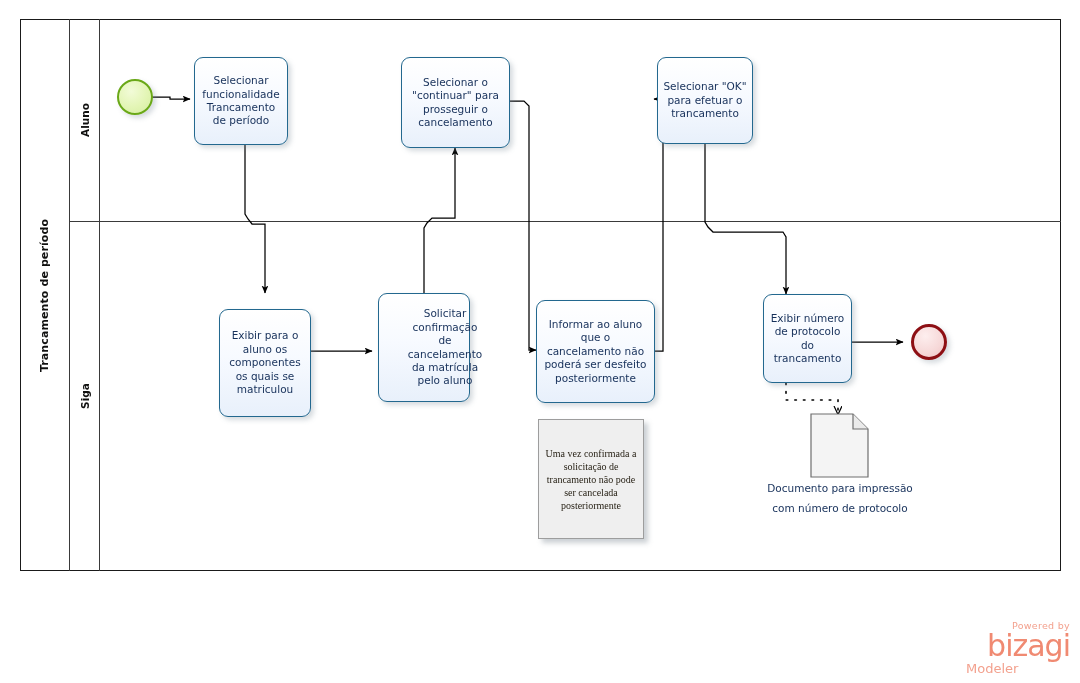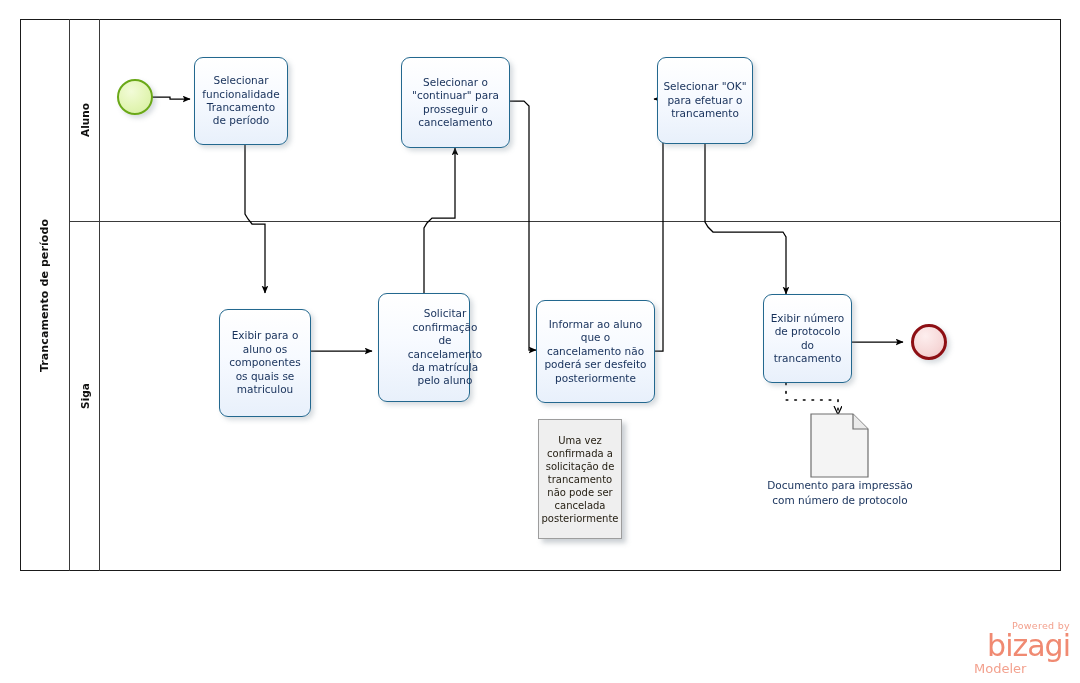--- a/index.html
+++ b/index.html
@@ -44,31 +44,31 @@
   
   .note{position:absolute;box-sizing:border-box;
         border:1px solid #9d9d9d;background:#efefef;
         box-shadow:4px 4px 5px rgba(140,150,160,.45);
         display:flex;align-items:center;justify-content:center;text-align:center;
         color:#221c10;font-size:10px;line-height:13px;padding:4px 6px;}
 
   
   .docobj{position:absolute;}
   .doclabel{position:absolute;text-align:center;color:#16305a;
-        font-size:10.5px;line-height:15px;}
+        font-size:10.5px;line-height:20px;}
 
   
   .logo{position:absolute;left:958px;top:620px;width:112px;height:58px;
         text-align:right;}
   .logo .pw{font-size:9.5px;color:#f3a18e;letter-spacing:.3px;
         line-height:11px;margin-right:0;}
   .logo .bz{font-size:30px;line-height:30px;color:#f08a72;font-weight:normal;
         letter-spacing:-1px;}
   .logo .md{font-size:13px;line-height:15px;color:#f3a18e;text-align:left;
-        margin-left:16px;}
+        margin-left:8px;}
 
   svg{position:absolute;left:0;top:0;width:1080px;height:683px;
       pointer-events:none;overflow:visible;}
 </style>
 </head>
 <body>
 
 <div id="canvas">
 
   <div class="pool"></div>
@@ -144,21 +144,21 @@
   </div>
 
   <div class="task" style="left:536px;top:300px;width:119px;height:103px;">
     <span>Informar ao aluno que o cancelamento não poderá ser desfeito posteriormente</span>
   </div>
 
   <div class="task" style="left:741px;top:294px;width:89px;height:89px;margin-left:22px;">
     <span>Exibir número de protocolo do trancamento</span>
   </div>
 
-  <div class="note" style="left:538px;top:419px;width:84px;height:120px;">
+  <div class="note" style="left:538px;top:419px;width:106px;height:120px;font-family:Liberation Serif, serif;">
     <span>Uma vez confirmada a solicitação de trancamento não pode  ser cancelada posteriormente</span>
   </div>
 
   <div class="docobj" style="left:810px;top:413px;width:60px;height:65px;">
     <svg viewBox="0 0 60 65" style="position:absolute;left:0;top:0;width:60px;height:65px;">
       <path d="M1,1 L43,1 L58,16 L58,64 L1,64 Z" fill="#f4f4f4" stroke="#6e6e6e" stroke-width="1.2" style="filter:none;"></path>
       <path d="M43,1 L43,16 L58,16" fill="#eaeaea" stroke="#6e6e6e" stroke-width="1.2"></path>
     </svg>
   </div>
   <div class="doclabel" style="left:760px;top:478px;width:160px;">

